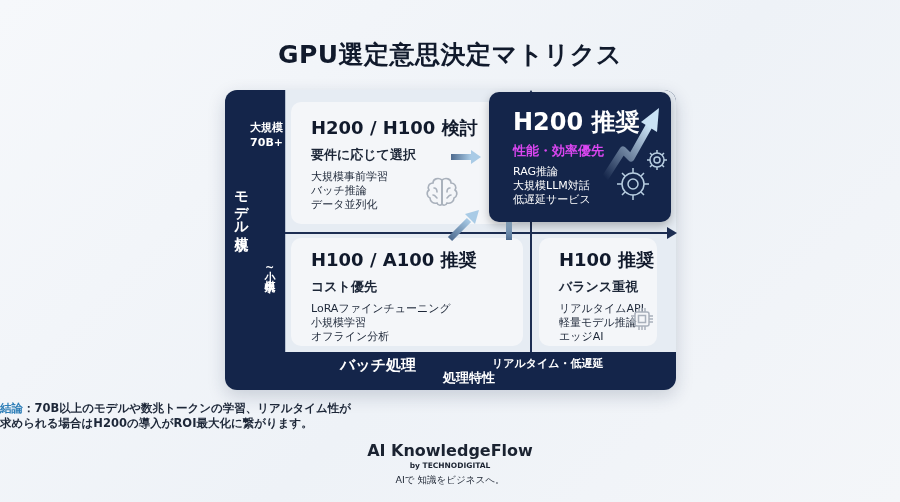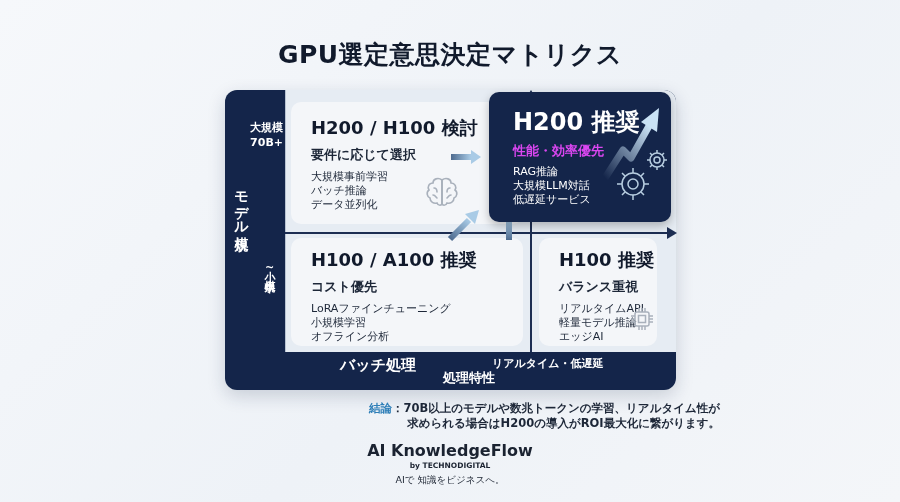--- a/index.html
+++ b/index.html
@@ -60,21 +60,21 @@
   .card-sub { font-size: 13px; font-weight: bold; color: #1d2738; margin-top: 6px; white-space: nowrap; }
   .card.tr .card-sub { color: #d946ef; font-size: 13px; margin-top: 4px; }
   .card-list { margin-top: 6px; font-size: 11px; font-weight: normal; line-height: 14px; color: #1d2738; white-space: nowrap; }
   .card.tr .card-list { color: #ffffff; margin-top: 5px; }
   .card-icon { position: absolute; }
   .band-label {
     position: absolute; color: #ffffff; font-weight: bold;
   }
   .vlabel { writing-mode: vertical-rl; text-orientation: upright; letter-spacing: -1px; }
   .conclusion {
-    position: absolute; left: 0; top: 401px; width: 720px; text-align: right;
+    position: absolute; left: 0; top: 401px; width: 720px; text-align: left;
     font-size: 11.5px; font-weight: bold; color: #1d2738; line-height: 15px;
   }
   .conclusion .key { color: #2f7fb8; }
   .brand { position: absolute; left: 0; width: 900px; text-align: center; color: #1b2331; }
   .brand.name { top: 441px; font-size: 16px; font-weight: bold; }
   .brand.by { top: 461px; font-size: 7.5px; font-weight: bold; }
   .brand.tag { top: 474px; font-size: 9.5px; }
 </style>
 </head>
 <body>

